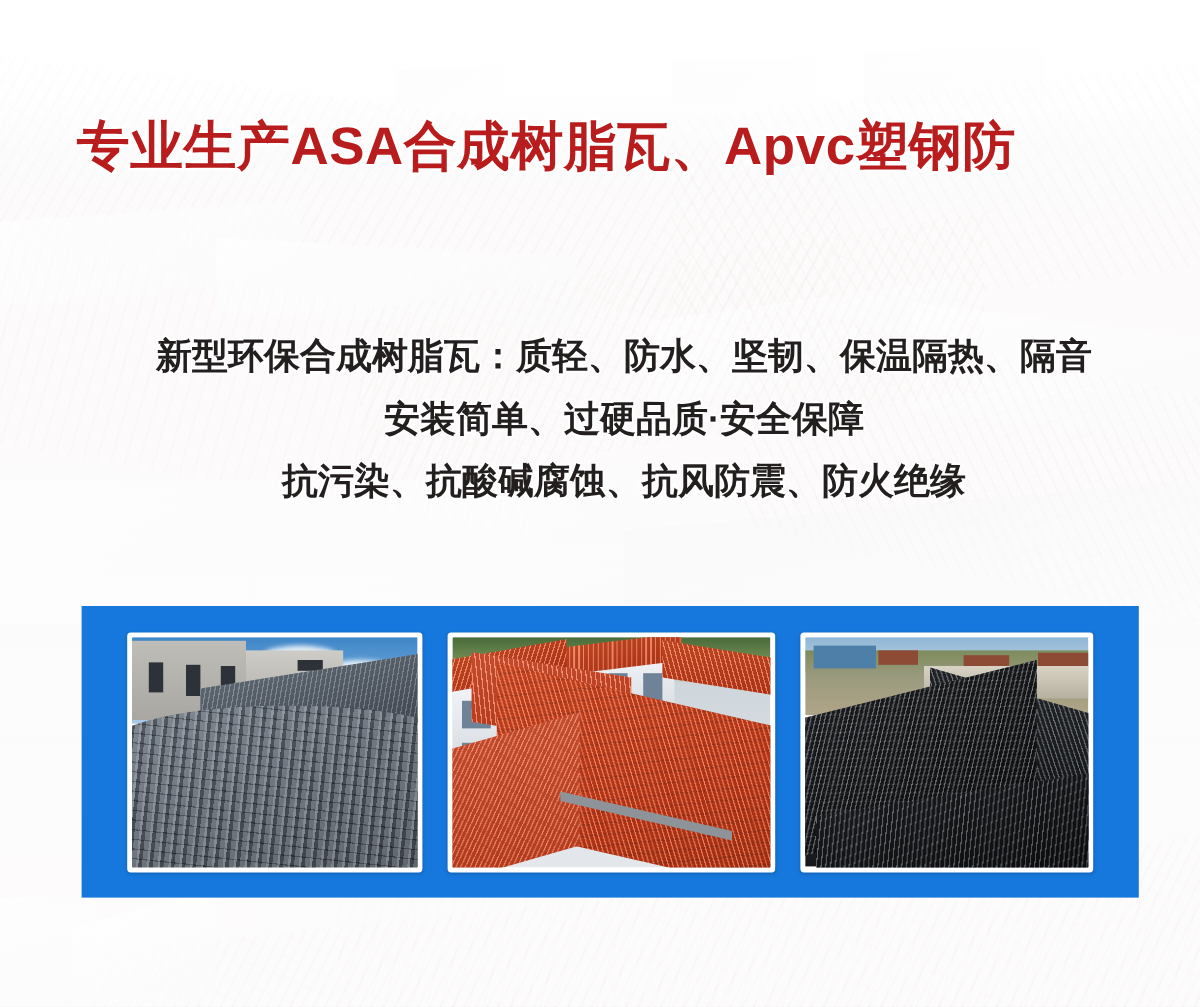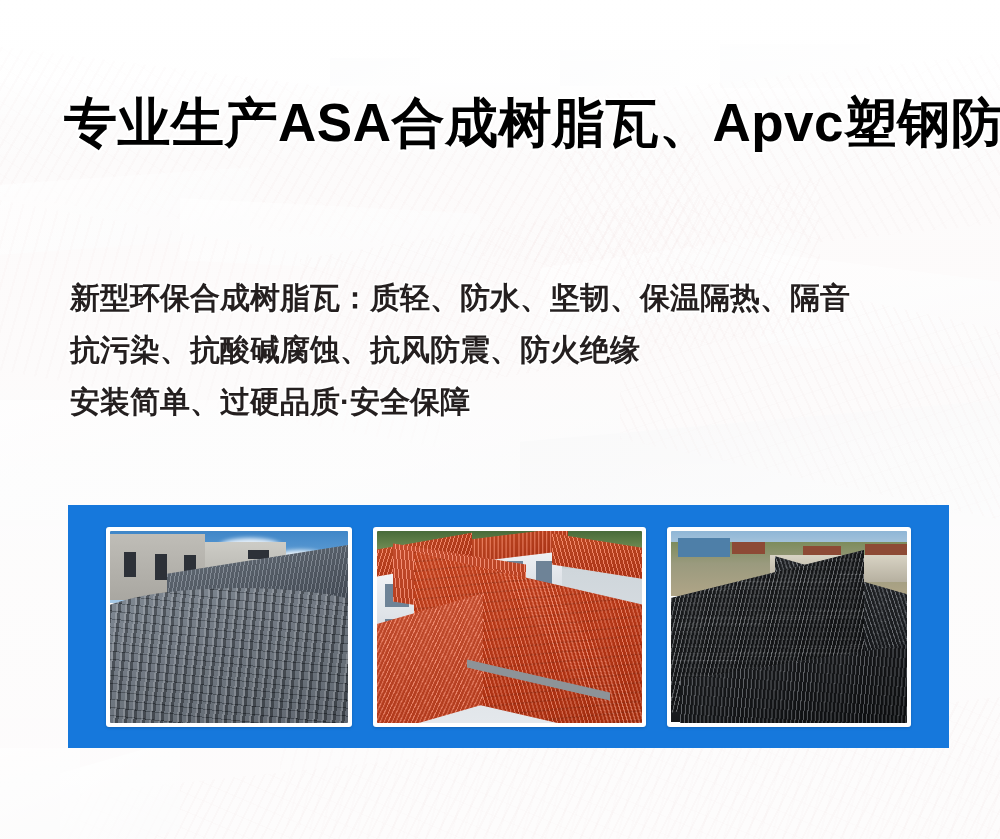--- a/index.html
+++ b/index.html
@@ -116,40 +116,41 @@
 
   
   #headline {
     position: absolute;
     left: 64px;
     top: 93px;
     width: 880px;
     z-index: 20;
   }
   .hl-line {
-    font-size: 53px;
+    font-size: 44px;
     line-height: 60px;
     font-weight: 700;
-    color: #000000;
+    color: #b91c1c;
     letter-spacing: .5px;
     white-space: nowrap;
     -webkit-text-stroke: 4px #ffffff;
     paint-order: stroke fill;
     text-shadow:
        0 0 6px rgba(255,255,255,.95),
        0 0 12px rgba(255,255,255,.8);
   }
 
   
   #subtitle {
     position: absolute;
     left: 70px;
     top: 272px;
     width: 900px;
     z-index: 20;
+    text-align: center;
   }
   .sub-line {
     font-size: 30px;
     line-height: 52px;
     font-weight: 700;
     color: #241f1f;
     white-space: nowrap;
     -webkit-text-stroke: 3px #ffffff;
     paint-order: stroke fill;
     text-shadow:
@@ -385,22 +386,22 @@
     <div class="bg-wash"></div>
     <div class="bg-wash-2"></div>
   </div>
 
   <div id="headline">
     <div class="hl-line">专业生产ASA合成树脂瓦、Apvc塑钢防</div>
   </div>
 
   <div id="subtitle">
     <div class="sub-line">新型环保合成树脂瓦：质轻、防水、坚韧、保温隔热、隔音</div>
+    <div class="sub-line">安装简单、过硬品质·安全保障</div>
     <div class="sub-line">抗污染、抗酸碱腐蚀、抗风防震、防火绝缘</div>
-    <div class="sub-line">安装简单、过硬品质·安全保障</div>
   </div>
 
   <div id="gallery">
 
     <div class="photo-frame f1">
       <div class="photo">
         <div class="ph-layer p1-sky"></div>
         <div class="ph-layer p1-cloud" style="left:46%;top:4%;width:26%;height:9%;"></div>
         <div class="ph-layer p1-cloud" style="left:70%;top:10%;width:20%;height:7%;"></div>
         <div class="ph-layer p1-wall"></div>

